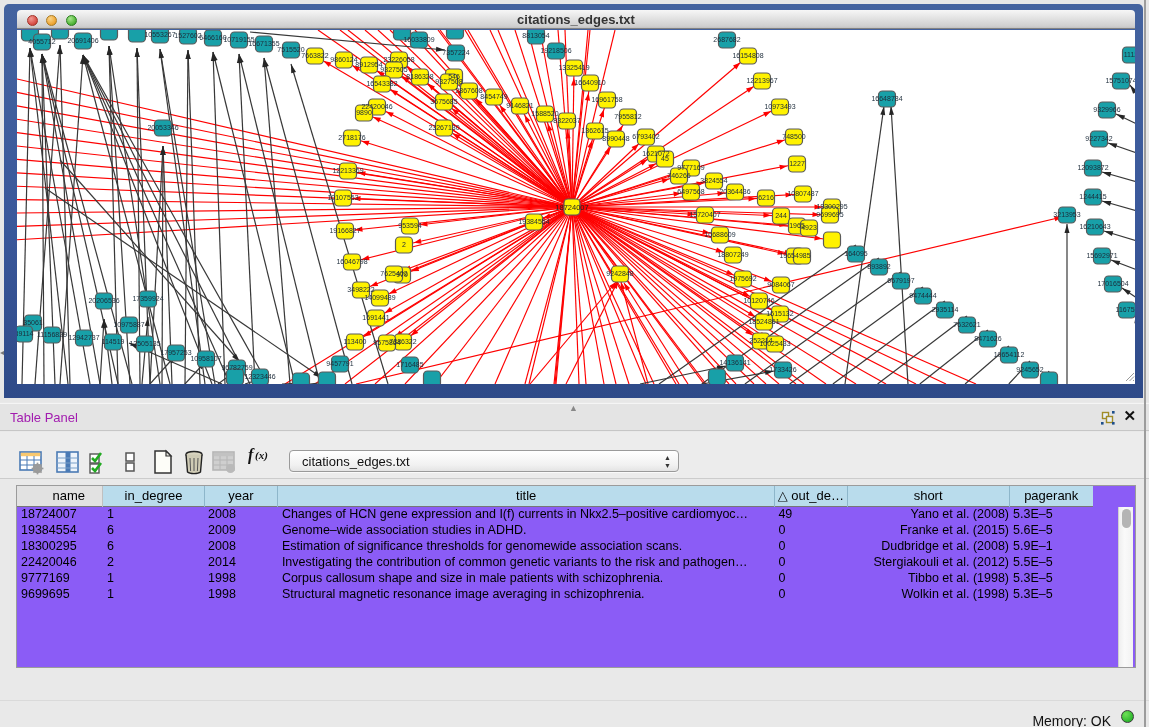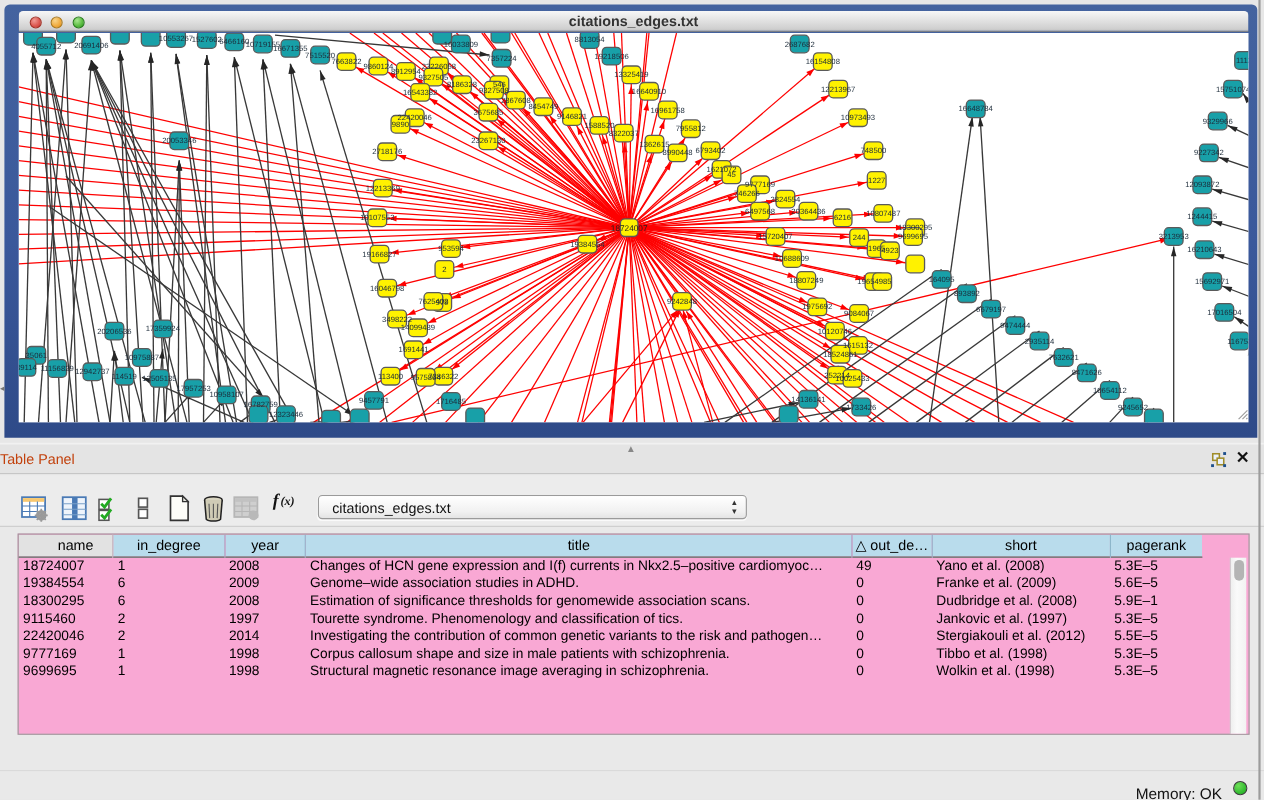--- a/index.html
+++ b/index.html
@@ -7,41 +7,41 @@
 background:linear-gradient(180deg,#44639f 0%,#3a589b 55%,#2e4a88 100%)}
 #tbar{position:absolute;left:13px;top:6px;width:1118px;height:19px;
 background:linear-gradient(180deg,#f7f7f7 0%,#e3e3e3 45%,#cfcfcf 90%,#c2c2c2 100%);
 border-bottom:1px solid #828282;border-radius:4px 4px 0 0}
 #tbar .title{text-align:center;font-size:13px;font-weight:bold;color:#333;line-height:19px}
 .tl{position:absolute;top:5px;width:11px;height:11px;border-radius:50%}
 #canvas{position:absolute;left:13px;top:26px;width:1118px;height:354px;background:#fff;overflow:hidden}
 #panel{position:absolute;left:0;top:402px;width:1149px;height:325px;background:#e9e9e9}
 #phead{position:absolute;left:0;top:1px;width:1149px;height:28px;background:#e4e4e4;
 border-top:1px solid #f5f5f5;border-bottom:1px solid #c6c6c6}
-#phead .t{position:absolute;left:0;top:6px;font-size:13px;color:#c2410c}
+#phead .t{position:absolute;left:10px;top:6px;font-size:13px;color:#a21caf}
 #toolbar{position:absolute;left:0;top:30px;width:1149px;height:47px;background:#ececec;
 border-bottom:1px solid #cccccc}
 .ic{position:absolute;top:17px}
 #combo{position:absolute;left:289px;top:18px;width:390px;height:22px;border:1px solid #9a9a9a;
 border-radius:4px;background:linear-gradient(180deg,#ffffff,#f1f1f1 70%,#e4e4e4);
 font-size:13px;color:#111;line-height:21px;padding-left:12px;
 box-shadow:0 1px 1px rgba(255,255,255,.8)}
 #combo .ar{position:absolute;right:7px;top:3px;font-size:7px;color:#333;line-height:7.5px;text-align:center}
-#tblwrap{position:absolute;left:16px;top:83px;width:1120px;height:183px;background:#f9a8d4;
+#tblwrap{position:absolute;left:16px;top:83px;width:1120px;height:183px;background:#8b5cf6;
 border:1px solid #9b9b9b}
 table{border-collapse:collapse;table-layout:fixed;width:1076px;font-size:12.5px;color:#000}
 th{height:20px;font-weight:normal;font-size:13px;background:#b9dcec;
 border-left:1px solid #8db6ca;text-align:center;overflow:hidden;white-space:nowrap}
 th.c1{background:#e2e2e2;border-left:none;border-right:1px solid #c0c0c0;padding-left:18px}
 td{height:16px;padding:0 0 0 4px;overflow:hidden;white-space:nowrap}
 tbody tr td{border:none}
 thead tr{border-bottom:1px solid #777}
 .c1{width:85px}.c2{width:100px}.c3{width:73px}.c4{width:491px}
 .c5{width:72px}.c6{width:160px}.c7{width:83px}
-td.c6{text-align:left}
+td.c6{text-align:right}
 #vscroll{position:absolute;right:2px;top:21px;width:15px;height:160px;
 background:linear-gradient(90deg,#efefef,#fafafa 40%,#f2f2f2);border-left:1px solid #d0d0d0}
 #vthumb{position:absolute;left:2.5px;top:2px;width:9px;height:19px;background:#b4b4b4;border-radius:5px}
 #tabs{position:absolute;left:430px;top:272px;height:20px;display:flex;
 border:1px solid #9b9b9b;border-radius:4px;overflow:hidden;background:#fbfbfb}
 .tab{font-size:13px;line-height:19px;text-align:center;color:#222;
 background:linear-gradient(180deg,#fdfdfd,#f0f0f0);border-left:1px solid #b8b8b8}
 .tab.sel{background:linear-gradient(180deg,#909090,#787878);color:#fff;border-left:none}
 #status{position:absolute;left:0;top:298px;width:1149px;height:27px;border-top:1px solid #dadada}
 #mem{position:absolute;right:38px;top:12px;font-size:14px;color:#111}
@@ -803,40 +803,31 @@
             <td class="c5">49</td>
             <td class="c6">Yano et al. (2008)</td>
             <td class="c7">5.3E–5</td>
           </tr>
           <tr>
             <td class="c1">19384554</td>
             <td class="c2">6</td>
             <td class="c3">2009</td>
             <td class="c4">Genome–wide association studies in ADHD.</td>
             <td class="c5">0</td>
-            <td class="c6">Franke et al. (2009)</td>
+            <td class="c6">Franke et al. (2015)</td>
             <td class="c7">5.6E–5</td>
           </tr>
           <tr>
             <td class="c1">18300295</td>
             <td class="c2">6</td>
             <td class="c3">2008</td>
             <td class="c4">Estimation of significance thresholds for genomewide association scans.</td>
             <td class="c5">0</td>
             <td class="c6">Dudbridge et al. (2008)</td>
             <td class="c7">5.9E–1</td>
-          </tr>
-          <tr>
-            <td class="c1">9115460</td>
-            <td class="c2">2</td>
-            <td class="c3">1997</td>
-            <td class="c4">Tourette syndrome. Phenomenology and classification of tics.</td>
-            <td class="c5">0</td>
-            <td class="c6">Jankovic et al. (1997)</td>
-            <td class="c7">5.3E–5</td>
           </tr>
           <tr>
             <td class="c1">22420046</td>
             <td class="c2">2</td>
             <td class="c3">2014</td>
             <td class="c4">Investigating the contribution of common genetic variants to the risk and pathogen…</td>
             <td class="c5">0</td>
             <td class="c6">Stergiakouli et al. (2012)</td>
             <td class="c7">5.5E–5</td>
           </tr>

